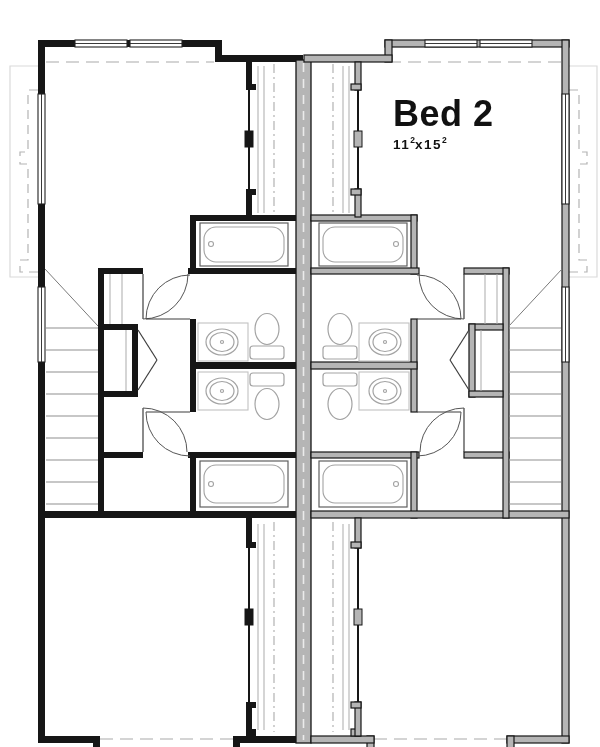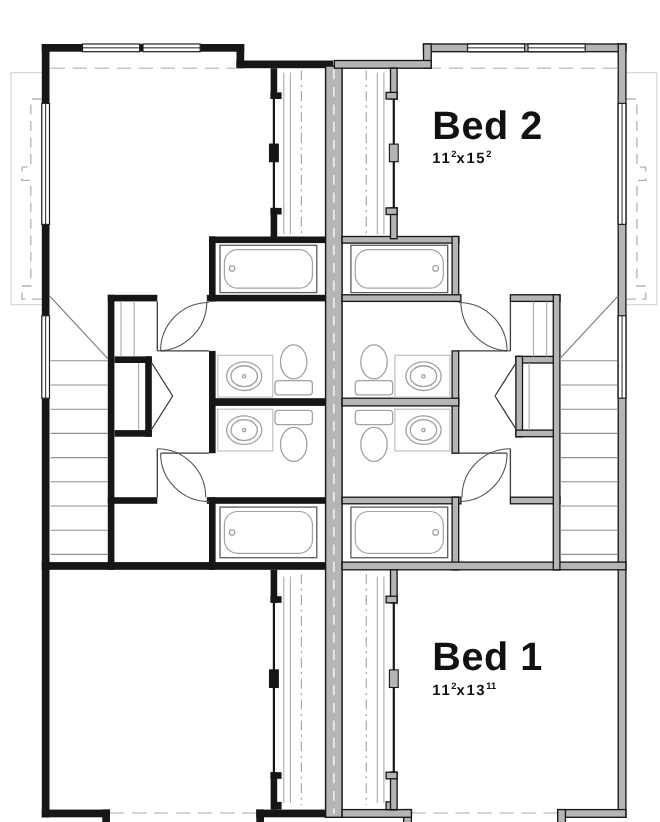--- a/index.html
+++ b/index.html
@@ -216,19 +216,13 @@
   <use href="#unit-geom" transform="translate(607,0) scale(-1,1)" class="unit unit-right"></use>
 </svg>
 
 <div class="room-label" style="left:393px;top:64px;">
   <div class="room-name">Bed 2</div>
   <div class="room-dims">
     <span>11</span><sup>2</sup><span>x</span><span>15</span><sup>2</sup>
   </div>
 </div>
 
-<div class="room-label" style="left:393px;top:547px;">
-  <div class="room-name">Bed 1</div>
-  <div class="room-dims">
-    <span>11</span><sup>2</sup><span>x</span><span>13</span><sup>11</sup>
-  </div>
 </div>
-</div>
 
 </body></html>

